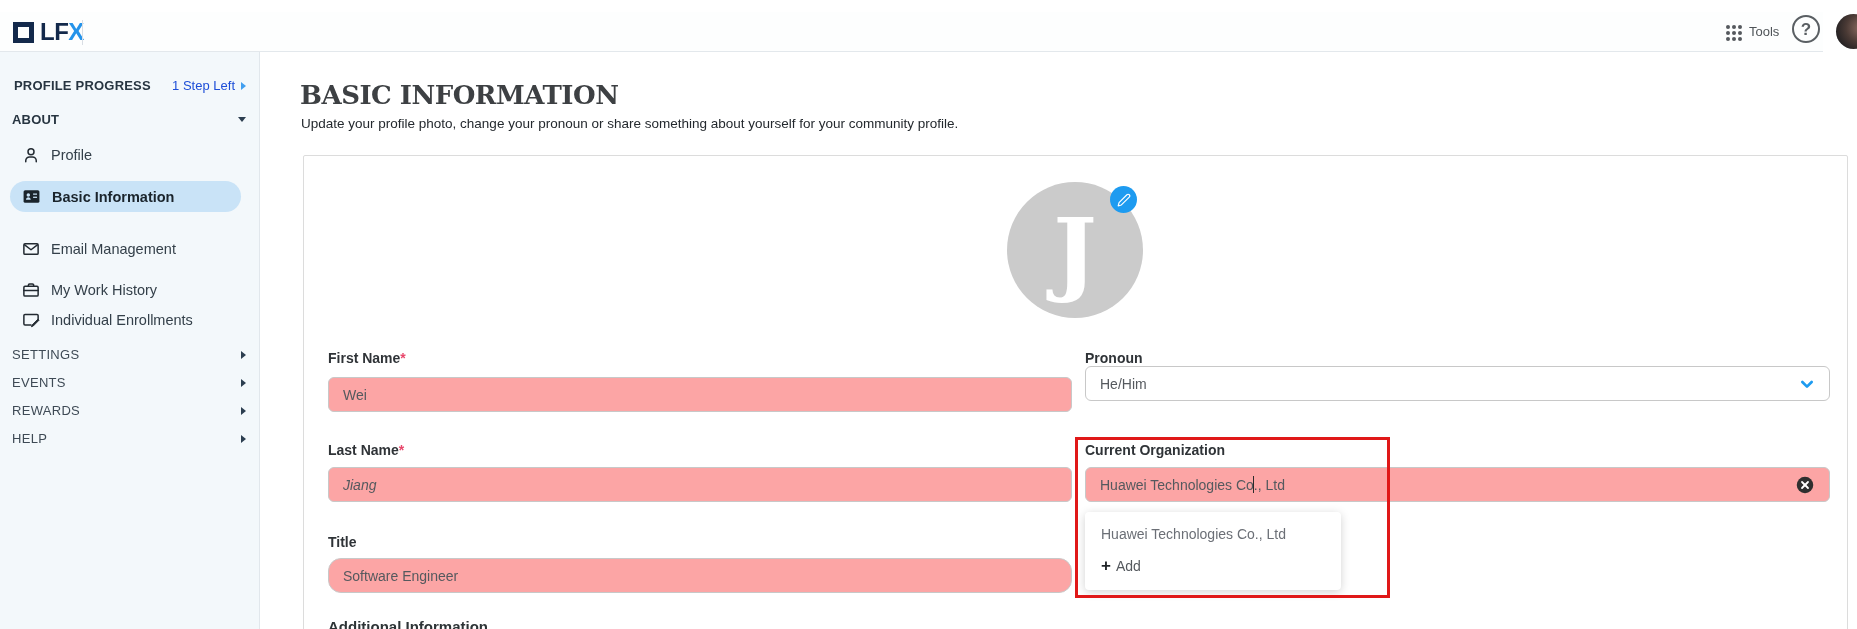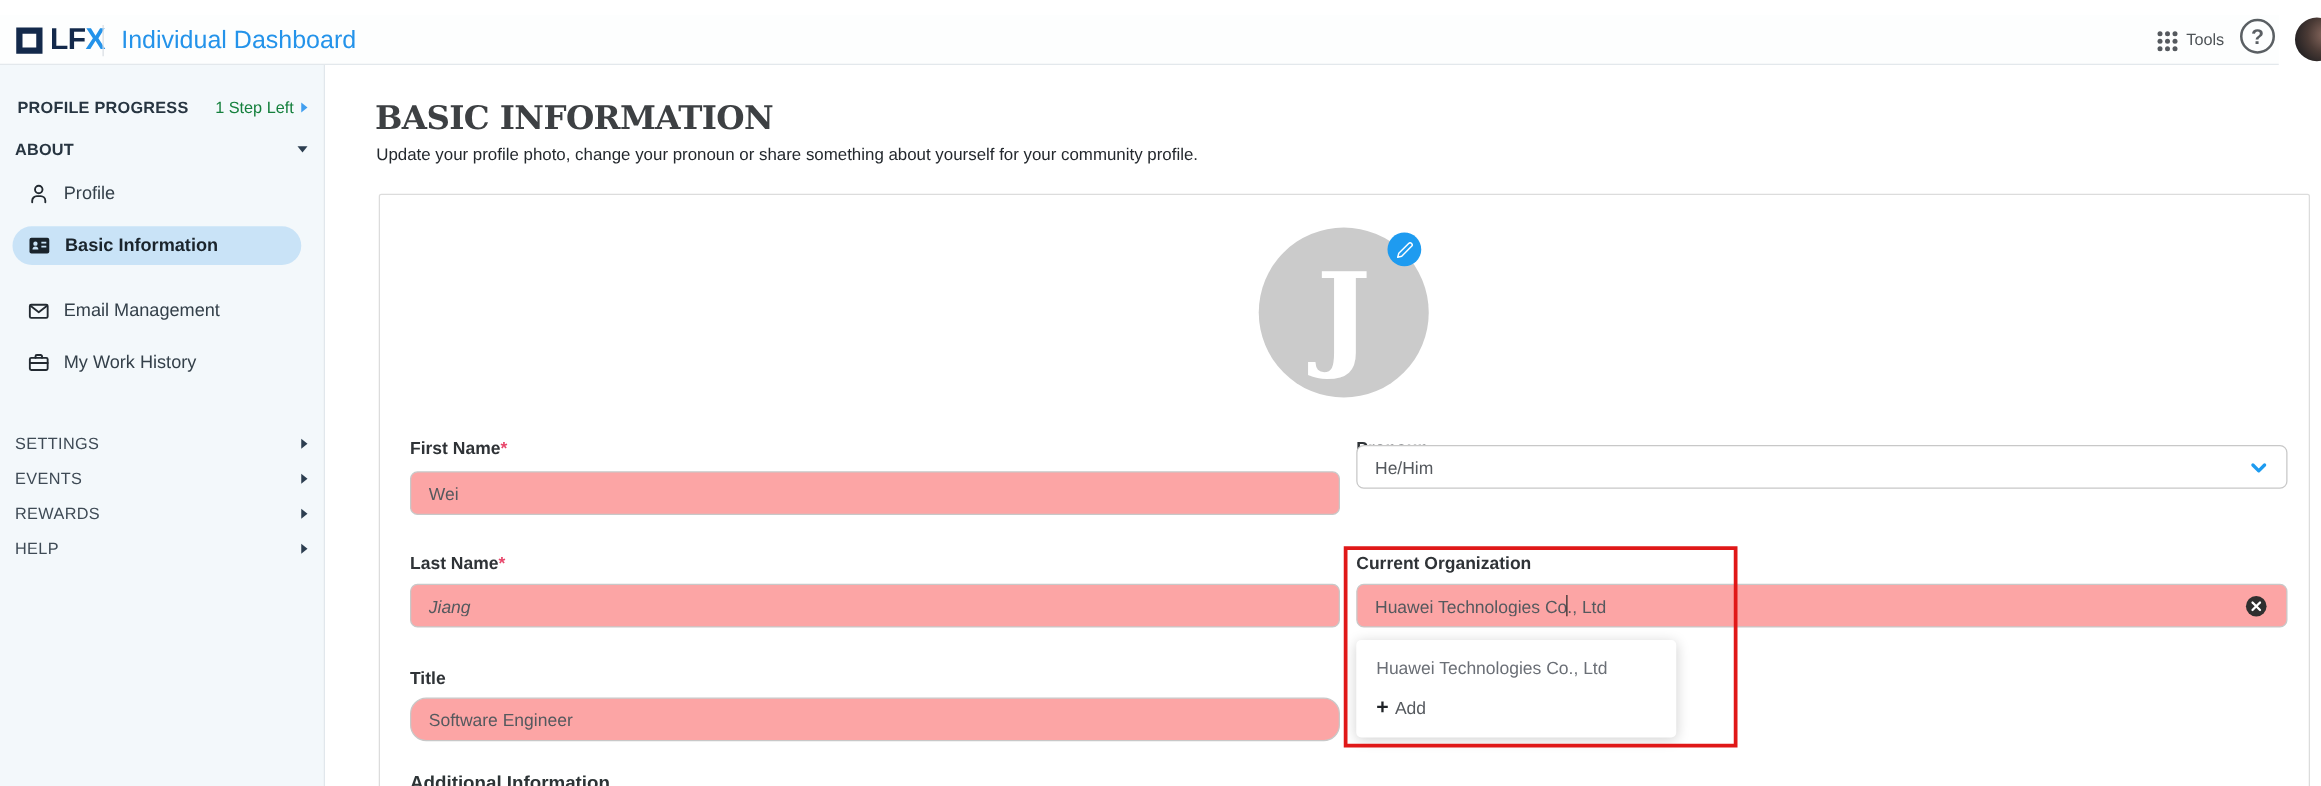--- a/index.html
+++ b/index.html
@@ -26,21 +26,21 @@
     font-size:17px; font-weight:700; text-align:center; line-height:25px; }
   #user-avatar { position:absolute; left:1836px; top:2px; width:35px; height:35px;
     border-radius:50%; background:radial-gradient(circle at 70% 40%, #8a6a60 0%, #4a3a35 45%, #17191d 90%); }
 
   
   #sidebar { position:absolute; left:0; top:40px; width:260px; height:589px;
     background:#f3f8fb; border-right:1px solid #e1e7ec; }
   .side-row { position:absolute; left:0; width:260px; display:flex; align-items:center; }
   .section-hd { font-size:13px; font-weight:700; color:#273541; letter-spacing:0.2px; }
   .group-hd { font-size:13px; color:#3e4a55; letter-spacing:0.3px; }
-  .progress-link { color:#15803d; font-size:13px; display:flex; align-items:center; gap:6px; }
+  .progress-link { color:#1d4ed8; font-size:13px; display:flex; align-items:center; gap:6px; }
   .tri-right { width:0; height:0; border-left:5px solid #2c3e50;
     border-top:4px solid transparent; border-bottom:4px solid transparent; }
   .tri-right.blue { border-left-color:#419ff0; }
   .tri-down { width:0; height:0; border-top:5px solid #2c3e50;
     border-left:4px solid transparent; border-right:4px solid transparent; }
   .side-item { position:absolute; left:0; width:260px; height:28px; display:flex;
     align-items:center; padding-left:22px; gap:11px; font-size:14.5px; color:#34404a; cursor:pointer; }
   .side-item svg { flex:0 0 auto; }
   .side-item.active { left:10px; width:231px; height:31px; border-radius:16px;
     background:#c9e3f7; padding-left:12px; font-weight:700; color:#1a242c; }
@@ -86,21 +86,20 @@
   #next-section-heading { position:absolute; left:328px; top:618px; font-size:15px;
     font-weight:700; color:#2d3436; }
 </style>
 </head>
 <body>
 
 <div id="header">
   <div id="logo-mark"></div>
   <div id="logo-text"><span>LF</span><span class="x">X</span></div>
   <div id="header-divider"></div>
-  <div id="app-title">Individual Dashboard</div>
   <div id="dots-grid">
     <i></i>
       <i></i>
       <i></i>
       <i></i>
       <i></i>
       <i></i>
       <i></i>
       <i></i>
       <i></i>
@@ -153,20 +152,27 @@
 
   <div class="side-item" style="top:224px;margin-top:12px;">
     <svg width="18" height="18" viewBox="0 0 24 24" fill="none" stroke="#222a31" stroke-width="2" stroke-linecap="round" stroke-linejoin="round">
         <rect x="2.5" y="7" width="19" height="13" rx="1.5"></rect>
         <path d="M8.5 7V5.5A1.5 1.5 0 0 1 10 4h4a1.5 1.5 0 0 1 1.5 1.5V7"></path>
         <line x1="2.5" y1="12.5" x2="21.5" y2="12.5"></line>
       </svg>
     <span>My Work History</span>
   </div>
 
+  <div class="side-item" style="top:266px;">
+    <svg width="18" height="18" viewBox="0 0 24 24" fill="none" stroke="#222a31" stroke-width="2" stroke-linecap="round" stroke-linejoin="round">
+        <path d="M21.5 12V6a1.5 1.5 0 0 0-1.5-1.5H4A1.5 1.5 0 0 0 2.5 6v11A1.5 1.5 0 0 0 4 18.5h8"></path>
+        <path d="M20.8 11.2l-7.3 7.3-1 2.5 2.5-1 7.3-7.3z" fill="#222a31" stroke-width="1.2"></path>
+      </svg>
+    <span>Individual Enrollments</span>
+  </div>
 
   <div class="side-row" style="top:307px; padding:0 14px 0 12px; justify-content:space-between;">
     <span class="group-hd">SETTINGS</span>
     <span class="tri-right"></span>
   </div>
   <div class="side-row" style="top:335px; padding:0 14px 0 12px; justify-content:space-between;">
     <span class="group-hd">EVENTS</span>
     <span class="tri-right"></span>
   </div>
   <div class="side-row" style="top:363px; padding:0 14px 0 12px; justify-content:space-between;">
@@ -190,21 +196,21 @@
 <div id="edit-badge">
   <svg width="14" height="14" viewBox="0 0 24 24" fill="none" stroke="#fff" stroke-width="2" stroke-linecap="round" stroke-linejoin="round">
       <path d="M17 3a2.8 2.8 0 1 1 4 4L7.5 20.5 2 22l1.5-5.5L17 3z"></path>
     </svg>
 </div>
 
 <div class="field-label" style="left:328px; top:348px;"><span>First Name</span><span class="req">*</span></div>
 <input class="text-input" style="left: 328px; top: 377px; width: 744px;" value="Wei">
 
 <div class="field-label" style="left:1085px; top:348px;">Pronoun</div>
-<div class="selectbox" style="left:1085px; top:356px; width:745px;">
+<div class="selectbox" style="left:1085px; top:366px; width:745px;">
   <span>He/Him</span>
   <svg id="pronoun-chevron" width="16" height="16" viewBox="0 0 24 24" fill="none" stroke="#1d9bf0" stroke-width="4" stroke-linecap="round" stroke-linejoin="round">
       <polyline points="5,9 12,16 19,9"></polyline>
     </svg>
 </div>
 
 <div class="field-label" style="left:328px; top:440px;"><span>Last Name</span><span class="req">*</span></div>
 <input class="text-input" style="left: 328px; top: 467px; width: 744px; font-style: italic;" value="Jiang">
 
 <div class="field-label" style="left:1085px; top:440px;">Current Organization</div>

